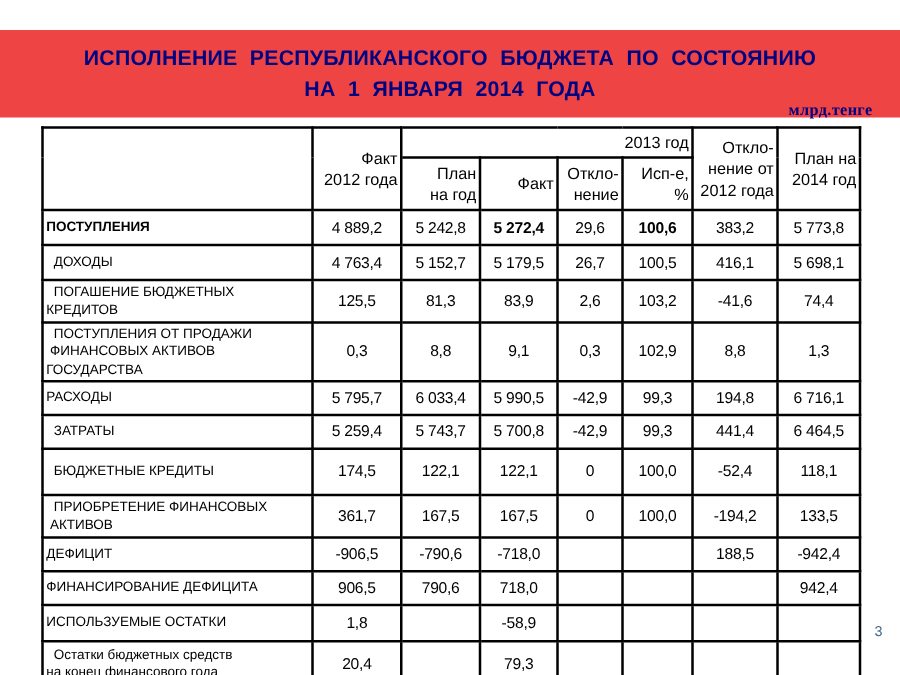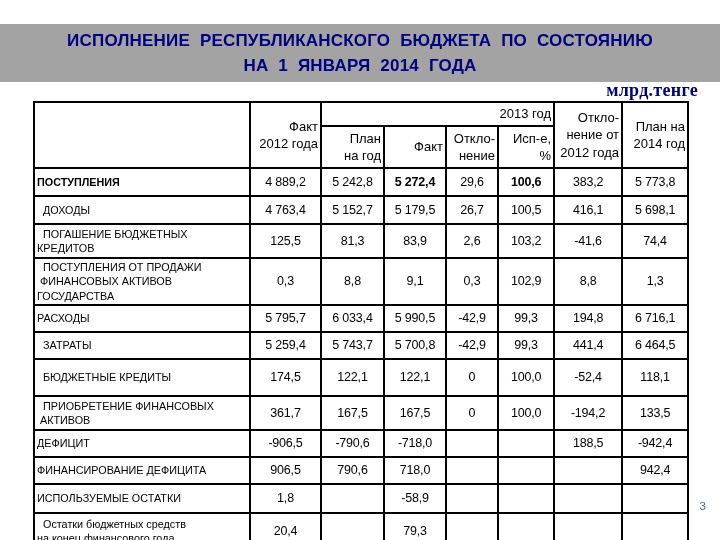--- a/index.html
+++ b/index.html
@@ -2,32 +2,32 @@
 <html><head>
 <meta charset="utf-8">
 <style>
   html,body{margin:0;padding:0;}
   body{
     width:720px;height:540px;position:relative;overflow:hidden;
     background:#ffffff;
     font-family:"Liberation Sans",sans-serif;
   }
   .title-bar{
-    position:absolute;left:0;top:24px;width:720px;height:58px;
-    background:#a3a3a3;
+    position:absolute;left:0;top:24px;width:720px;height:70px;
+    background:#ef4444;
     display:flex;align-items:center;justify-content:center;
   }
   .title-text{
     color:#000080;font-weight:bold;font-size:17px;line-height:25px;
     text-align:center;white-space:pre-line;word-spacing:5px;letter-spacing:.2px;
   }
   .units{
     position:absolute;top:80px;right:22px;
     font-family:"Liberation Serif",serif;font-weight:bold;
-    color:#000080;font-size:18px;letter-spacing:.3px;
+    color:#000080;font-size:13px;letter-spacing:.3px;
   }
   table.budget{
     position:absolute;left:33px;top:101px;width:654px;
     border-collapse:collapse;table-layout:fixed;background:#fff;
   }
   table.budget th, table.budget td{
     border:2px solid #000;
     vertical-align:middle;
     padding:1px 2px;
     overflow:hidden;

